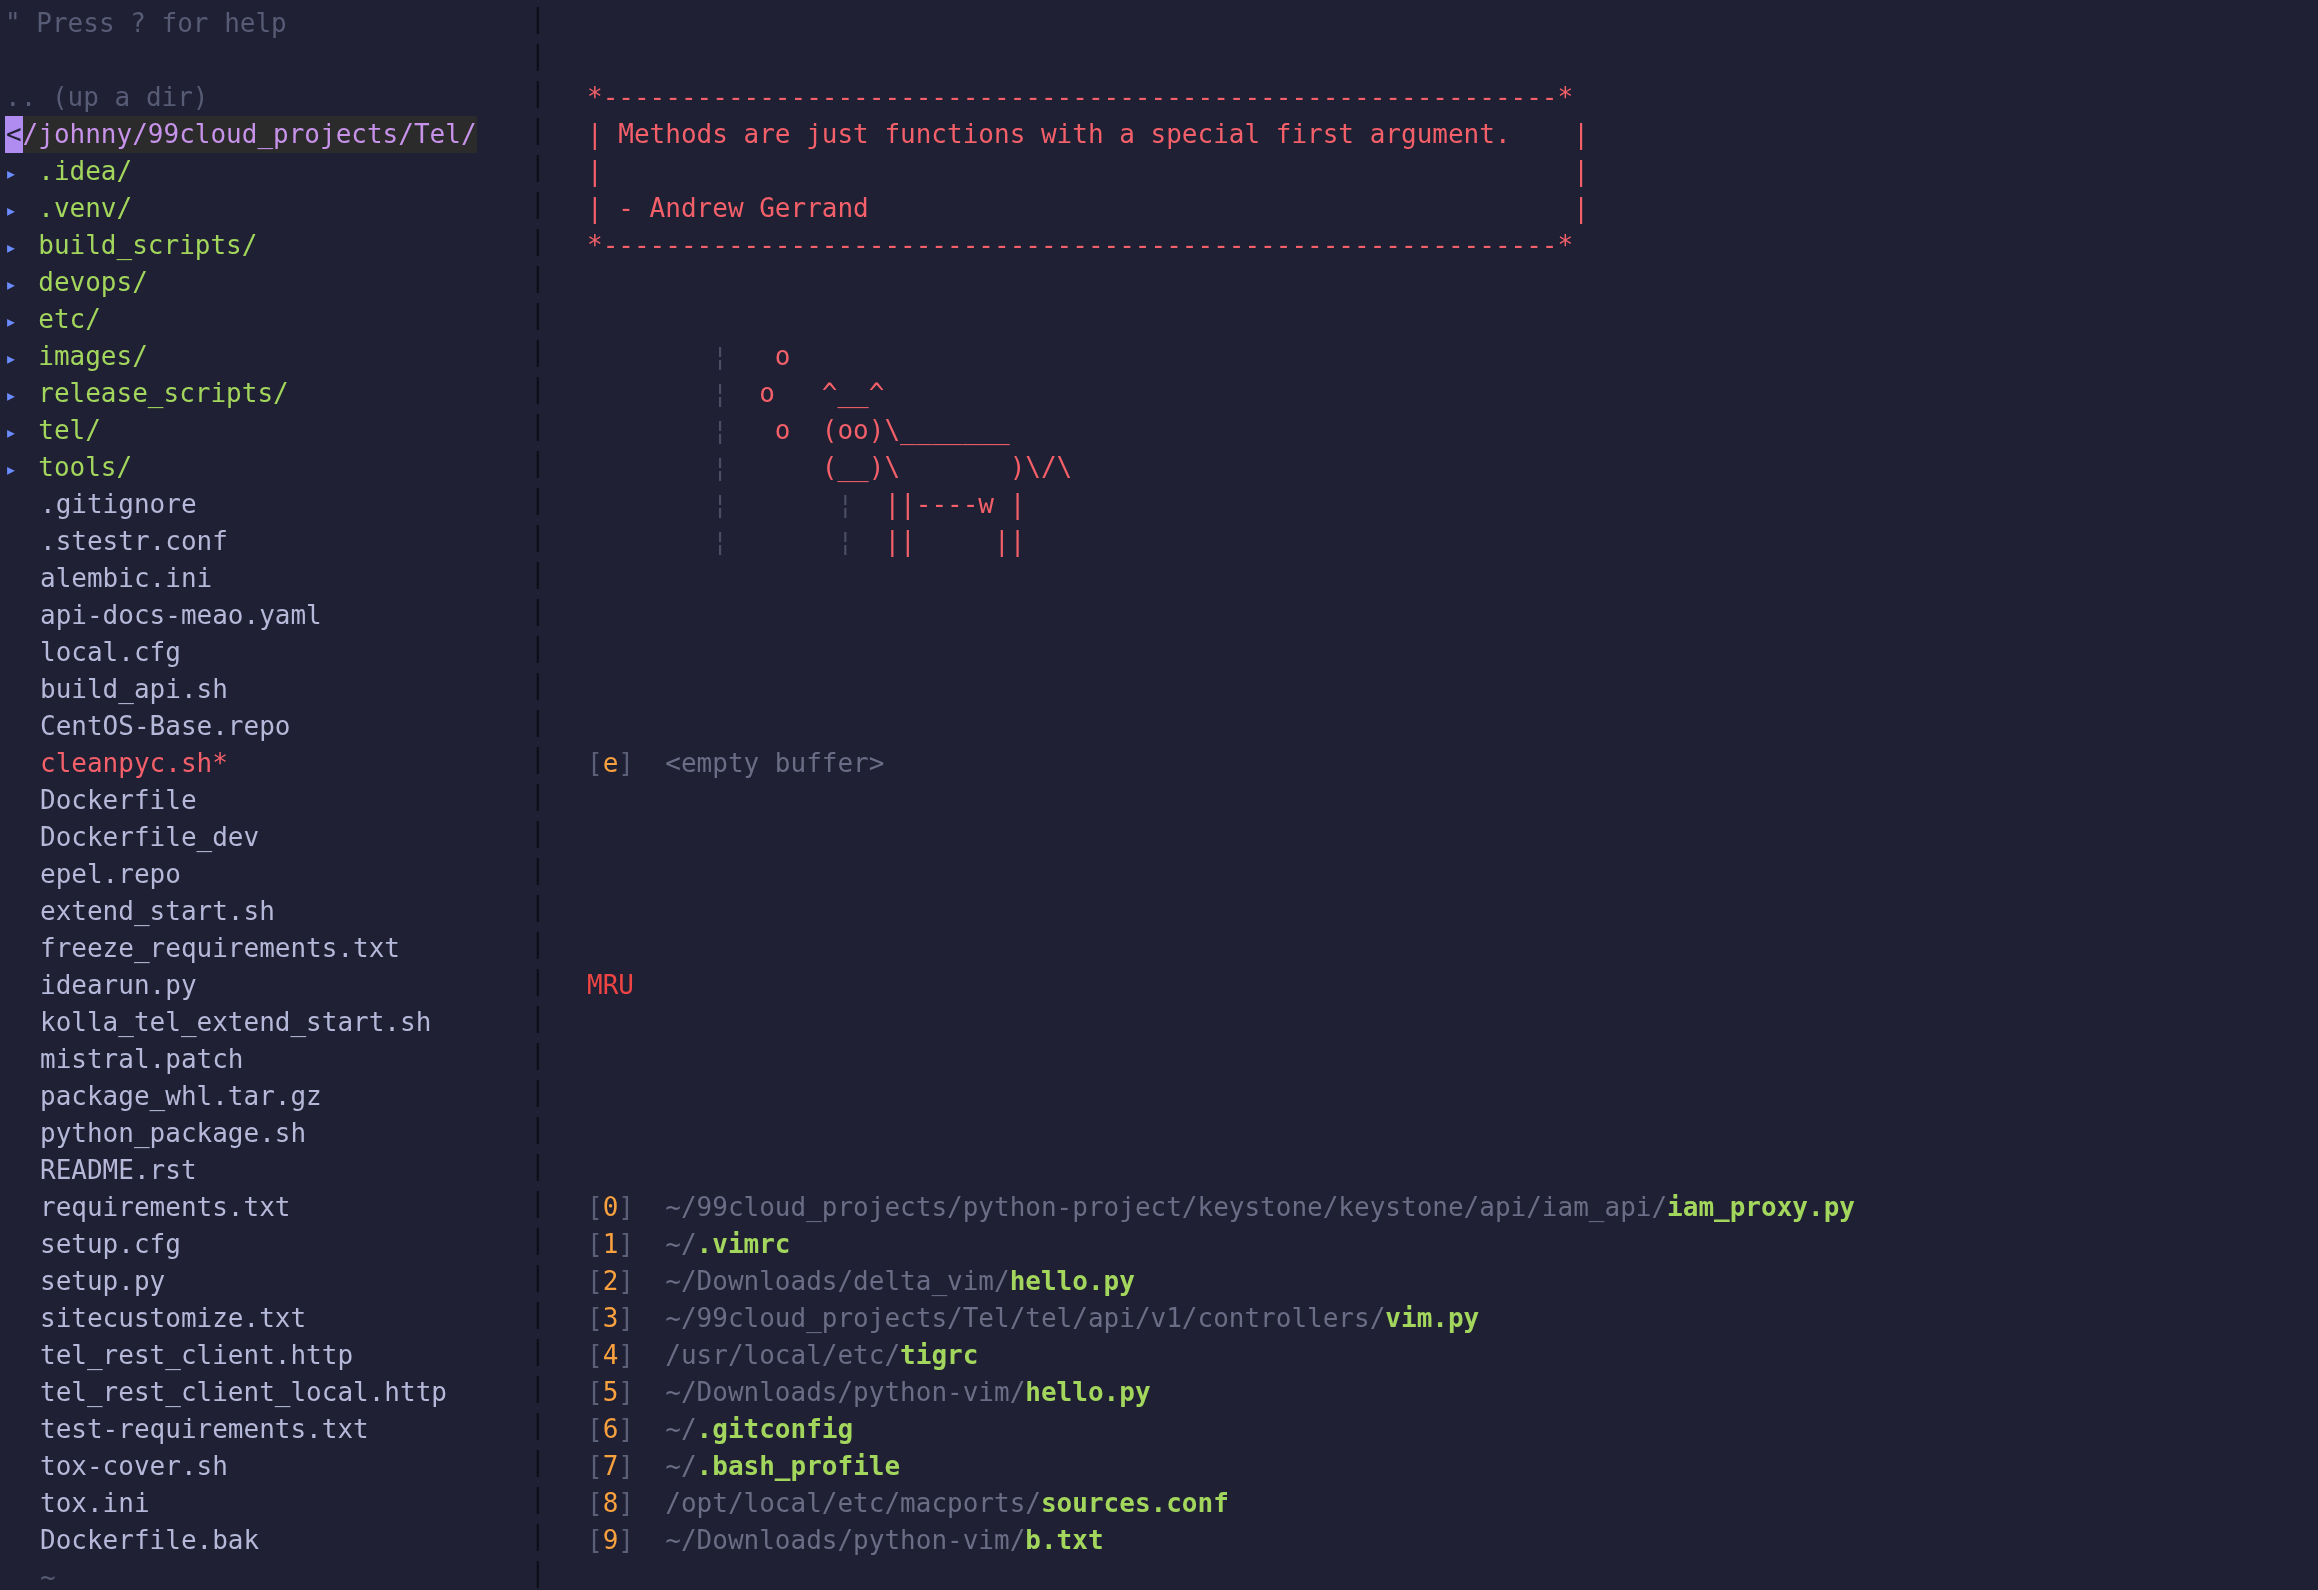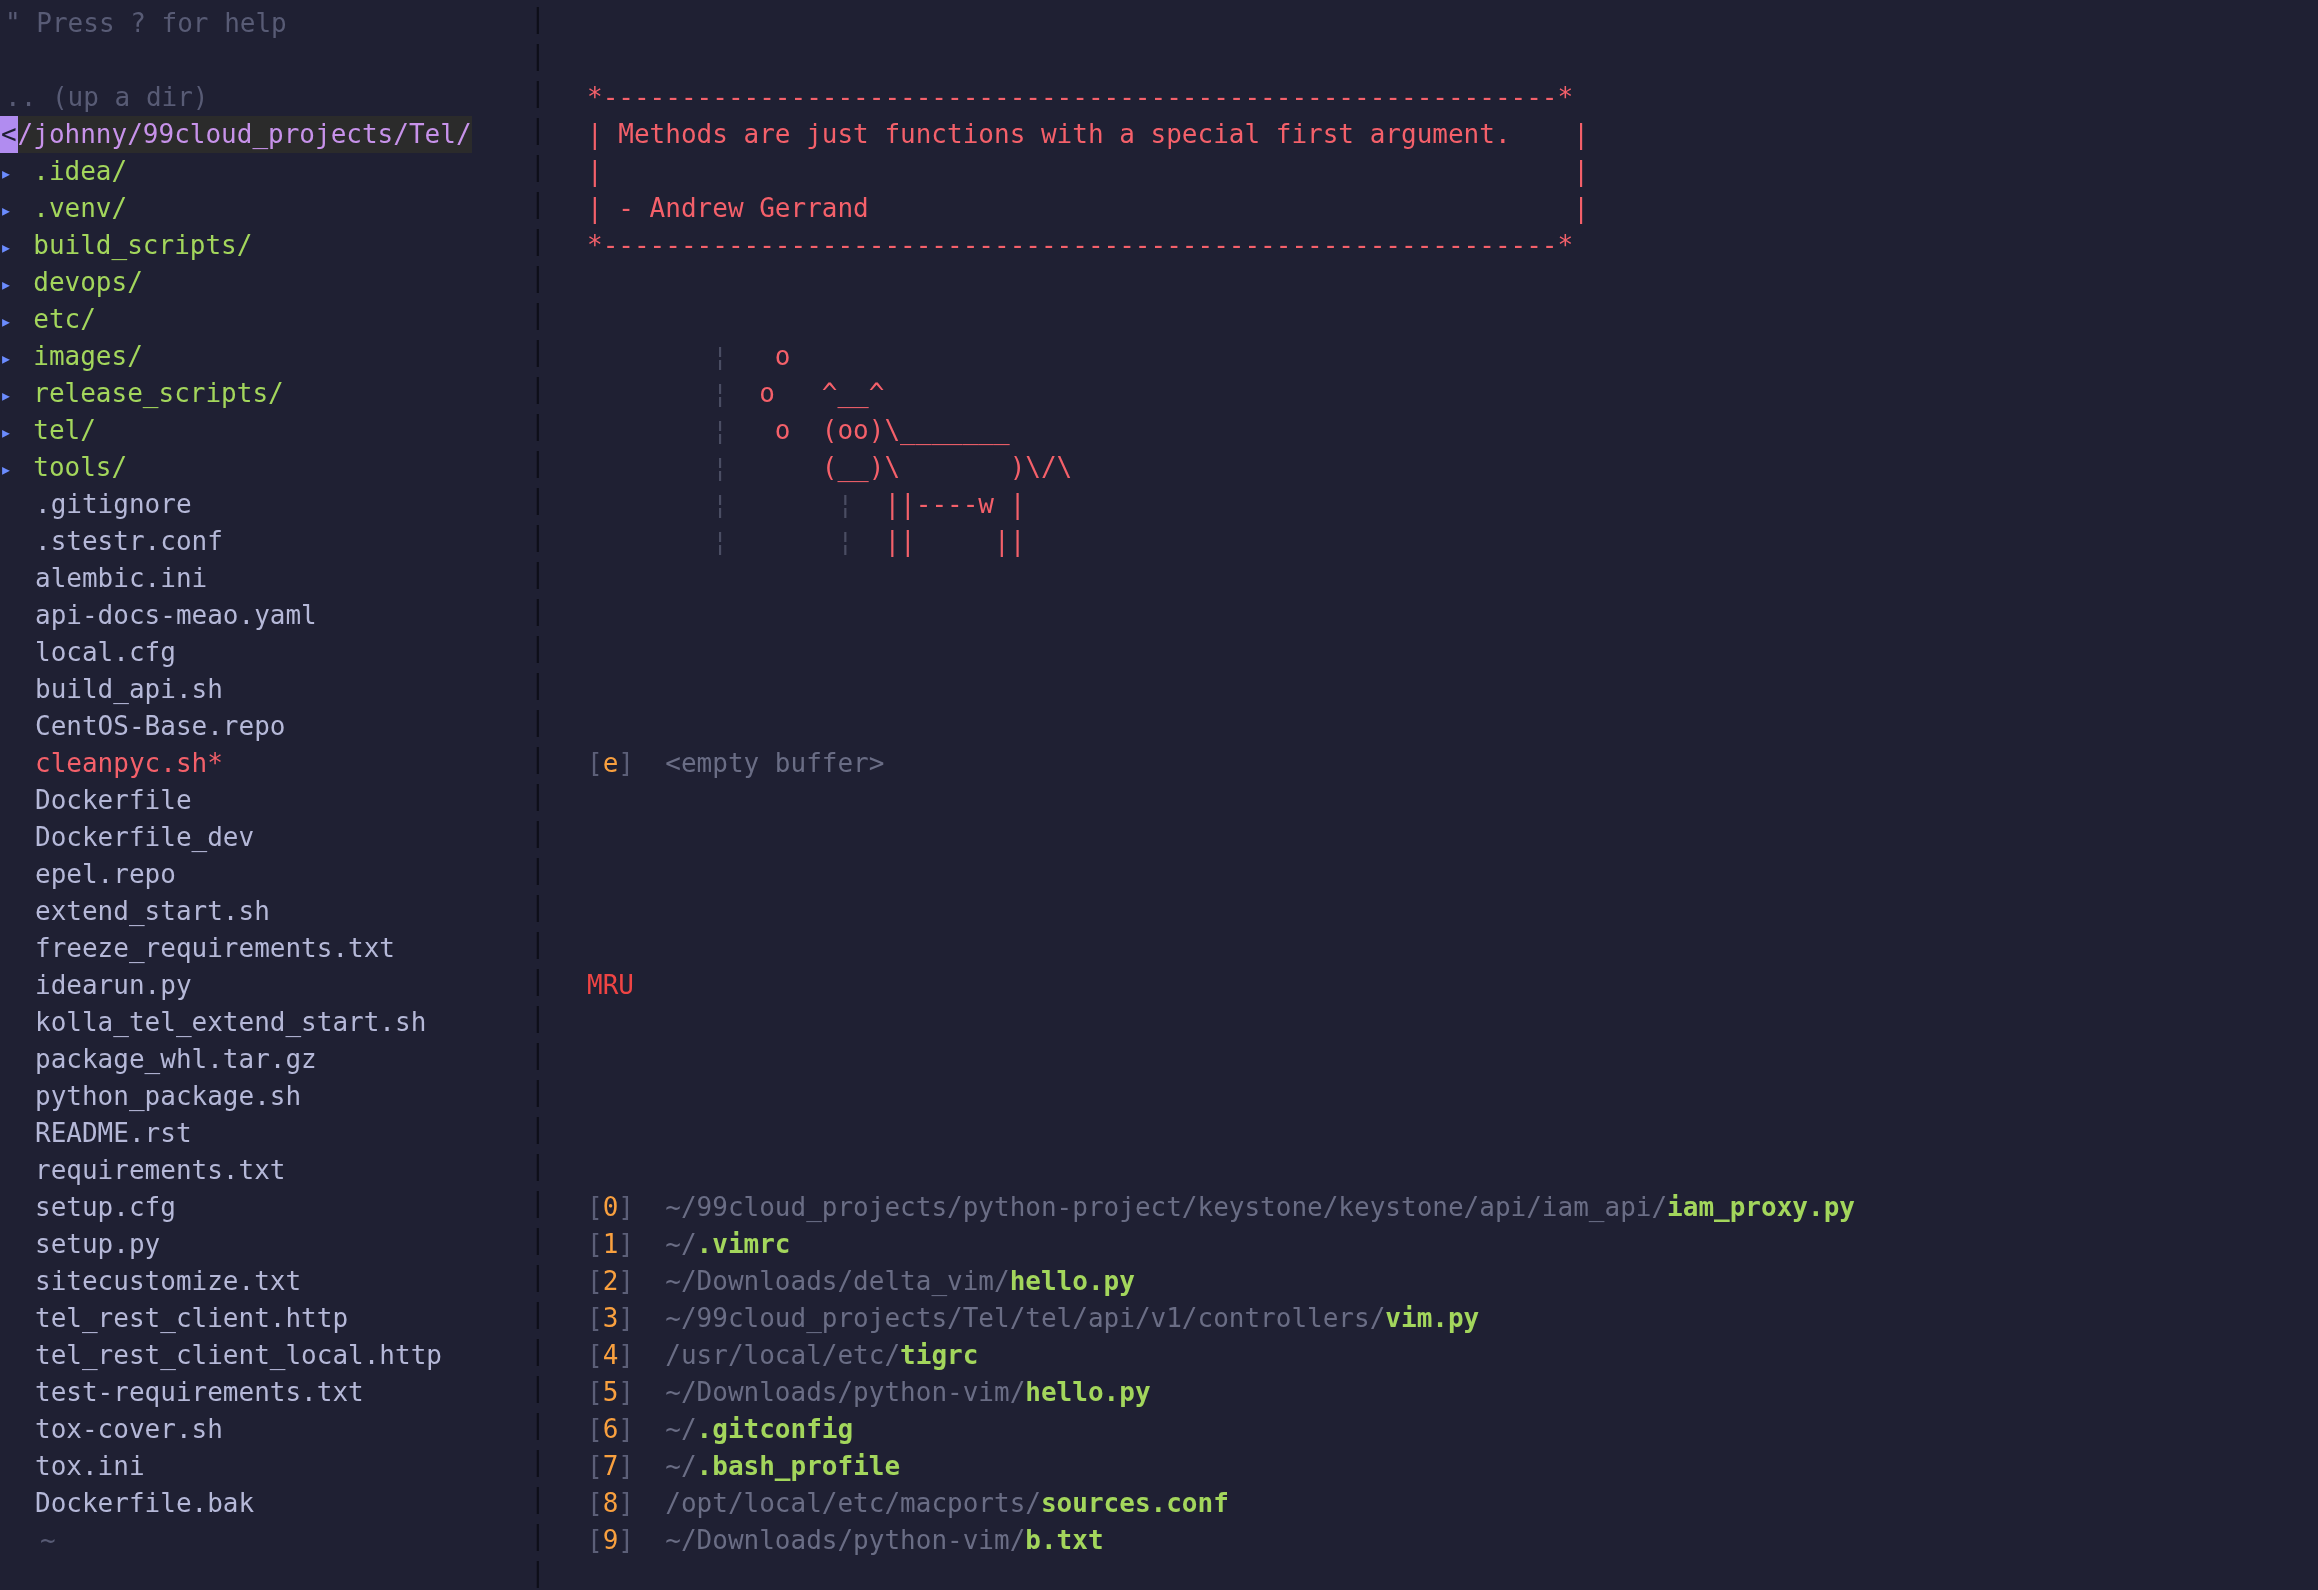--- a/index.html
+++ b/index.html
@@ -30,20 +30,21 @@
     top: 0;
     width: 530px;
     height: 1590px;
     padding-top: 5px;
     box-sizing: border-box;
   }
   .nt-row {
     height: 37px;
     line-height: 37px;
     white-space: pre;
+    padding-left: 5px;
     box-sizing: border-box;
     overflow: visible;
   }
   .nt-help       { color: #585b75; padding-left: 5px; }
   .nt-spacer     { height: 37px; }
   .nt-up         { color: #585b75; padding-left: 5px; }
   .nt-cwd {
     background: #2b2b2b;
     color: #c792ea;
     display: inline-block;
@@ -136,20 +137,21 @@
         <div class="nt-row"><span class="nt-indent"></span><span class="nt-file">build_api.sh</span></div>
         <div class="nt-row"><span class="nt-indent"></span><span class="nt-file">CentOS-Base.repo</span></div>
         <div class="nt-row"><span class="nt-indent"></span><span class="nt-exec">cleanpyc.sh*</span></div>
         <div class="nt-row"><span class="nt-indent"></span><span class="nt-file">Dockerfile</span></div>
         <div class="nt-row"><span class="nt-indent"></span><span class="nt-file">Dockerfile_dev</span></div>
         <div class="nt-row"><span class="nt-indent"></span><span class="nt-file">epel.repo</span></div>
         <div class="nt-row"><span class="nt-indent"></span><span class="nt-file">extend_start.sh</span></div>
         <div class="nt-row"><span class="nt-indent"></span><span class="nt-file">freeze_requirements.txt</span></div>
         <div class="nt-row"><span class="nt-indent"></span><span class="nt-file">idearun.py</span></div>
         <div class="nt-row"><span class="nt-indent"></span><span class="nt-file">kolla_tel_extend_start.sh</span></div>
+        <div class="nt-row"><span class="nt-indent"></span><span class="nt-file">mistral.patch</span></div>
         <div class="nt-row"><span class="nt-indent"></span><span class="nt-file">package_whl.tar.gz</span></div>
         <div class="nt-row"><span class="nt-indent"></span><span class="nt-file">python_package.sh</span></div>
         <div class="nt-row"><span class="nt-indent"></span><span class="nt-file">README.rst</span></div>
         <div class="nt-row"><span class="nt-indent"></span><span class="nt-file">requirements.txt</span></div>
         <div class="nt-row"><span class="nt-indent"></span><span class="nt-file">setup.cfg</span></div>
         <div class="nt-row"><span class="nt-indent"></span><span class="nt-file">setup.py</span></div>
         <div class="nt-row"><span class="nt-indent"></span><span class="nt-file">sitecustomize.txt</span></div>
         <div class="nt-row"><span class="nt-indent"></span><span class="nt-file">tel_rest_client.http</span></div>
         <div class="nt-row"><span class="nt-indent"></span><span class="nt-file">tel_rest_client_local.http</span></div>
         <div class="nt-row"><span class="nt-indent"></span><span class="nt-file">test-requirements.txt</span></div>

